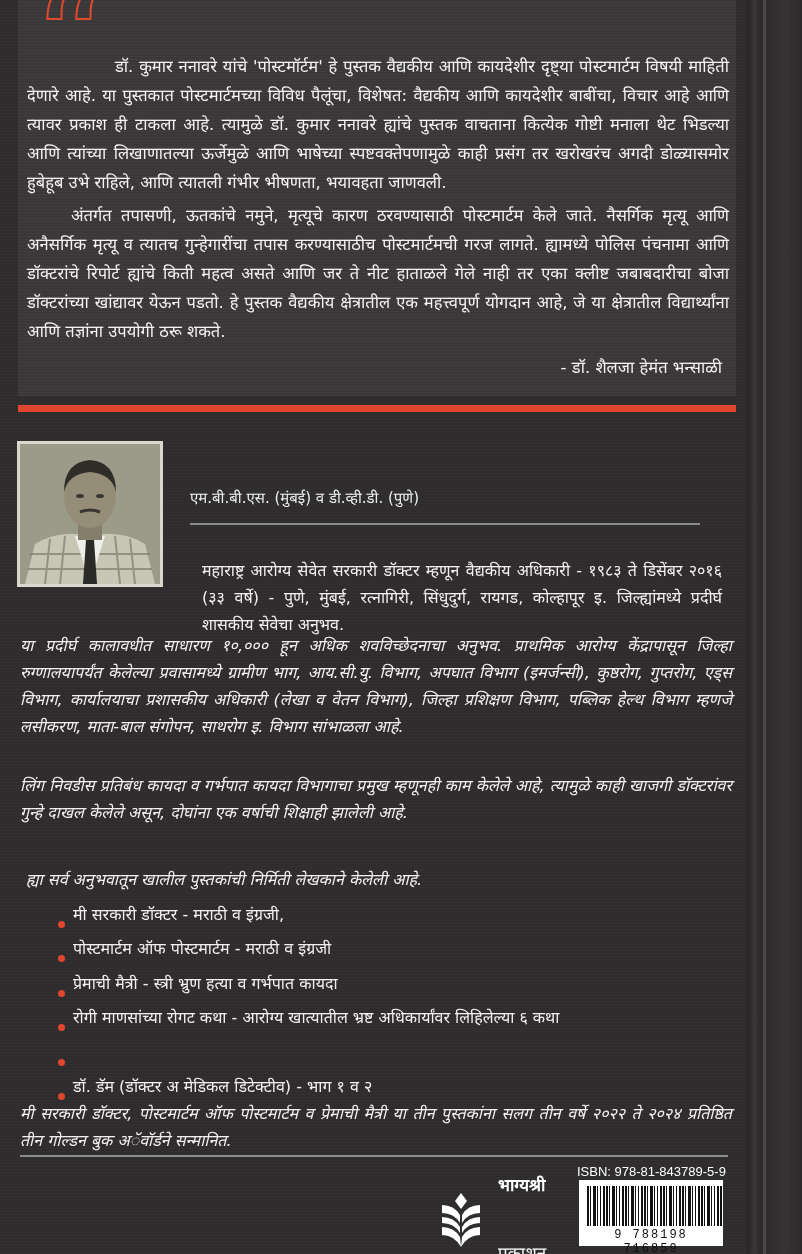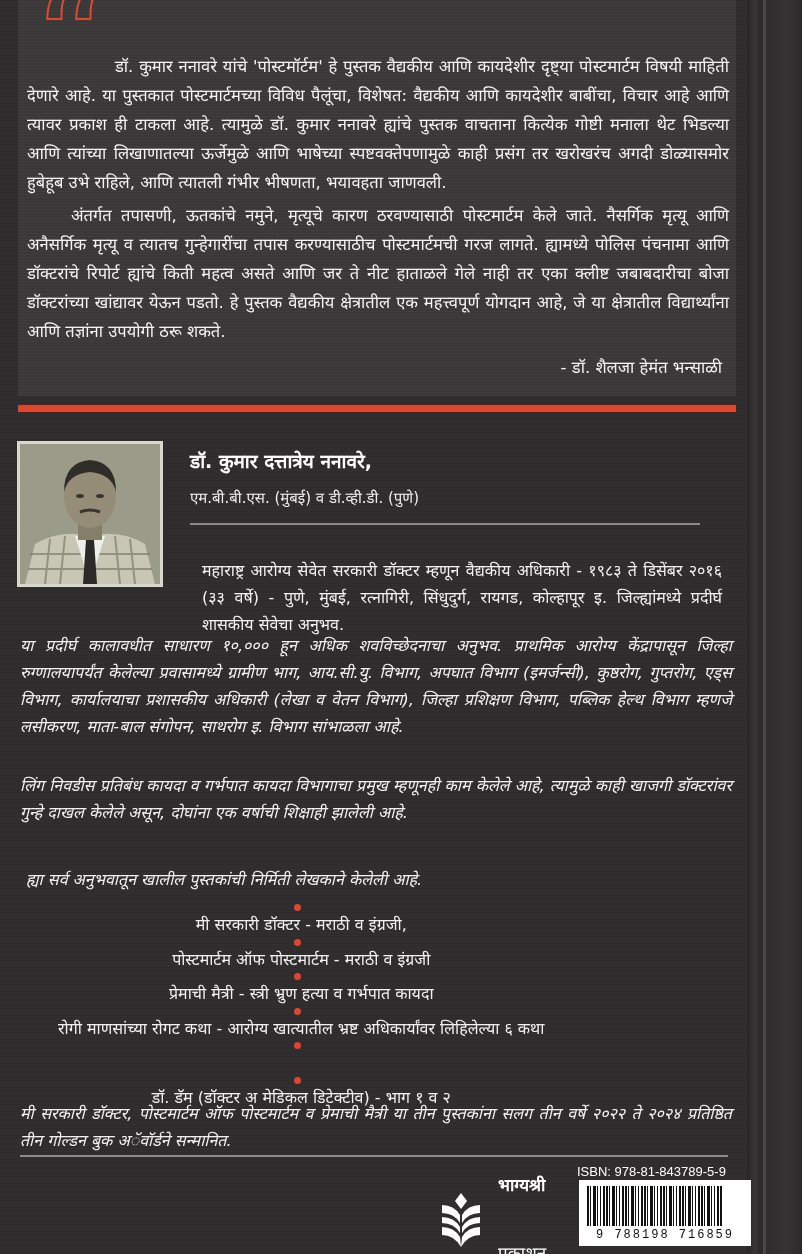--- a/index.html
+++ b/index.html
@@ -138,22 +138,21 @@
       position: absolute;
       left: 58px; top: 893px;
       margin: 0; padding: 0;
       list-style: none;
       font-size: 16px;
     }
     .book-list li {
       height: 34.5px;
       line-height: 27px;
       display: flex;
-      align-items: center;
-      flex-direction: column;
+      align-items: flex-end;
     }
     .bullet {
       display: inline-block;
       width: 7px; height: 7px;
       border-radius: 50%;
       background: #e0452d;
       margin-right: 8px;
       margin-top: 11px;
       flex: none;
     }
@@ -192,21 +191,21 @@
     .isbn-label {
       position: absolute;
       left: 577px; top: 1164px;
       font-family: "Liberation Sans", sans-serif;
       font-size: 13px;
       color: #ffffff;
     }
     .barcode {
       position: absolute;
       left: 579px; top: 1180px;
-      width: 172px; height: 66px;
+      width: 144px; height: 66px;
       background: #ffffff;
       box-sizing: border-box;
       padding: 6px 8px 0 8px;
     }
     .barcode-bars {
       height: 40px;
       width: 136px;
       background: repeating-linear-gradient(90deg,
         #111 0 2px, #fff 2px 3px, #111 3px 4px, #fff 4px 6px,
         #111 6px 9px, #fff 9px 10px, #111 10px 11px, #fff 11px 13px,
@@ -264,21 +263,20 @@
 
       <path d="M44 48 Q44 18 70 16 Q96 18 96 48 Q92 30 70 28 Q48 30 44 48 Z" fill="#2f2d28"></path>
 
       <ellipse cx="60" cy="52" rx="4" ry="2" fill="#3a3630"></ellipse>
       <ellipse cx="80" cy="52" rx="4" ry="2" fill="#3a3630"></ellipse>
 
       <path d="M60 68 Q70 64 80 68" stroke="#3a3630" stroke-width="3" fill="none"></path>
     </svg>
   </div>
 
-  <div class="author-name">डॉ. कुमार दत्तात्रेय ननावरे,</div>
   <div class="author-degree">एम.बी.बी.एस. (मुंबई) व डी.व्ही.डी. (पुणे)</div>
   <div class="author-rule"></div>
 
   <p class="bio-intro" style="margin:12px">महाराष्ट्र आरोग्य सेवेत सरकारी डॉक्टर म्हणून वैद्यकीय अधिकारी - १९८३ ते डिसेंबर २०१६ (३३ वर्षे) - पुणे, मुंबई, रत्नागिरी, सिंधुदुर्ग, रायगड, कोल्हापूर इ. जिल्ह्यांमध्ये प्रदीर्घ शासकीय सेवेचा अनुभव.</p>
 
   <p class="body-text para-exp" style="margin:0">या प्रदीर्घ कालावधीत साधारण १०,००० हून अधिक शवविच्छेदनाचा अनुभव. प्राथमिक आरोग्य केंद्रापासून जिल्हा रुग्णालयापर्यंत केलेल्या प्रवासामध्ये ग्रामीण भाग, आय.सी.यु. विभाग, अपघात विभाग (इमर्जन्सी), कुष्ठरोग, गुप्तरोग, एड्स विभाग, कार्यालयाचा प्रशासकीय अधिकारी (लेखा व वेतन विभाग), जिल्हा प्रशिक्षण विभाग, पब्लिक हेल्थ विभाग म्हणजे लसीकरण, माता-बाल संगोपन, साथरोग इ. विभाग सांभाळला आहे.</p>
   <p class="body-text para-law" style="margin:0">लिंग निवडीस प्रतिबंध कायदा व गर्भपात कायदा विभागाचा प्रमुख म्हणूनही काम केलेले आहे, त्यामुळे काही खाजगी डॉक्टरांवर गुन्हे दाखल केलेले असून, दोघांना एक वर्षाची शिक्षाही झालेली आहे.</p>
   <p class="body-text para-books-intro" style="margin:6px">ह्या सर्व अनुभवातून खालील पुस्तकांची निर्मिती लेखकाने केलेली आहे.</p>
 
   <ul class="book-list">

